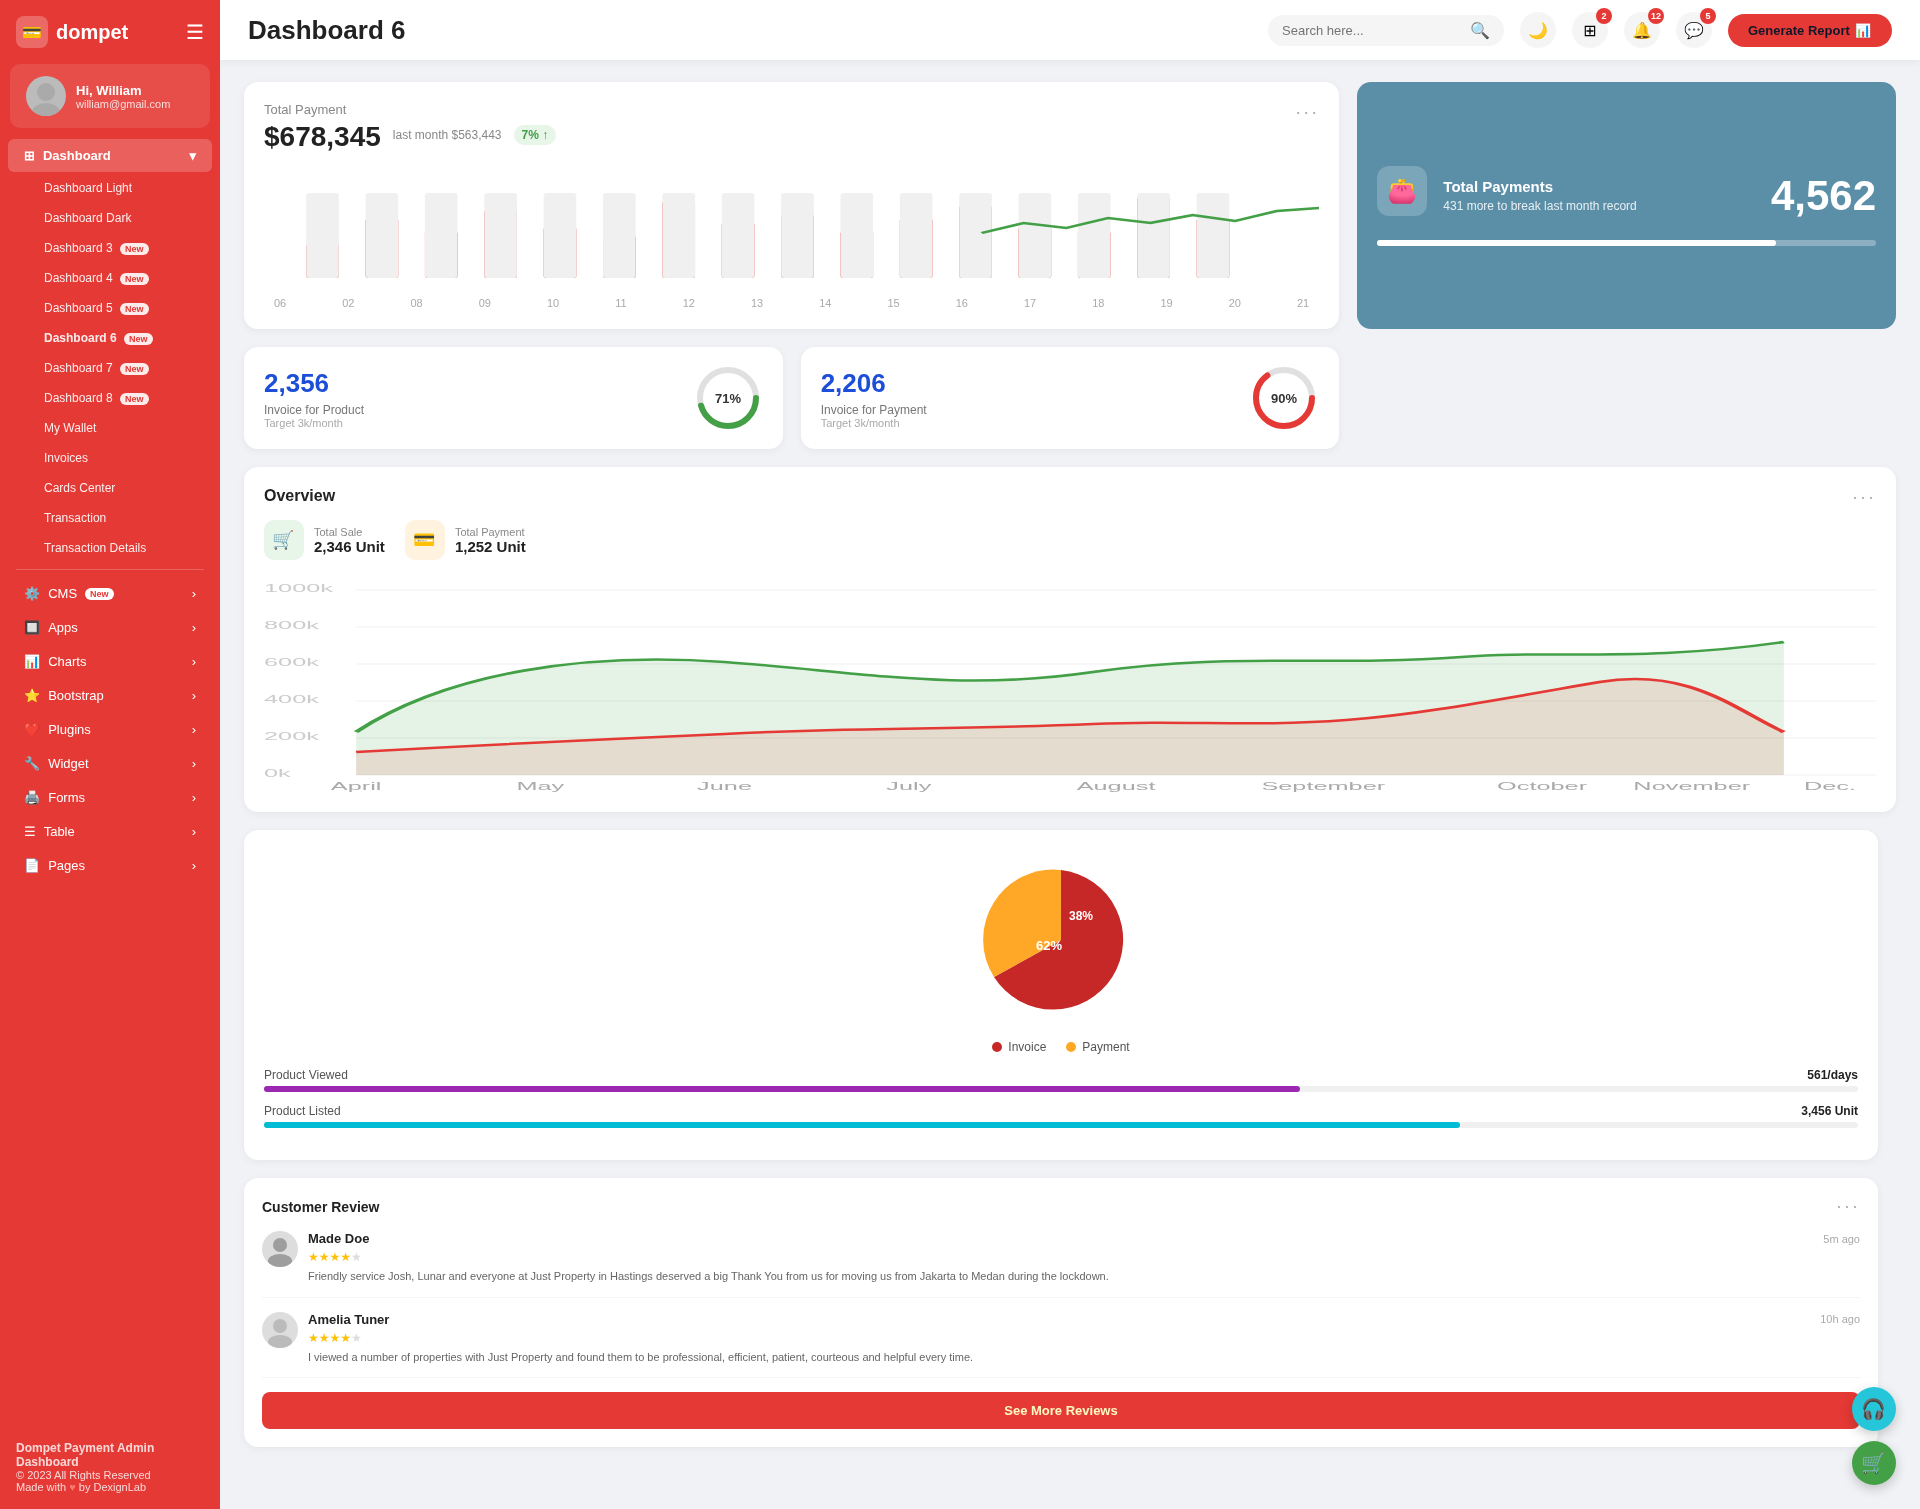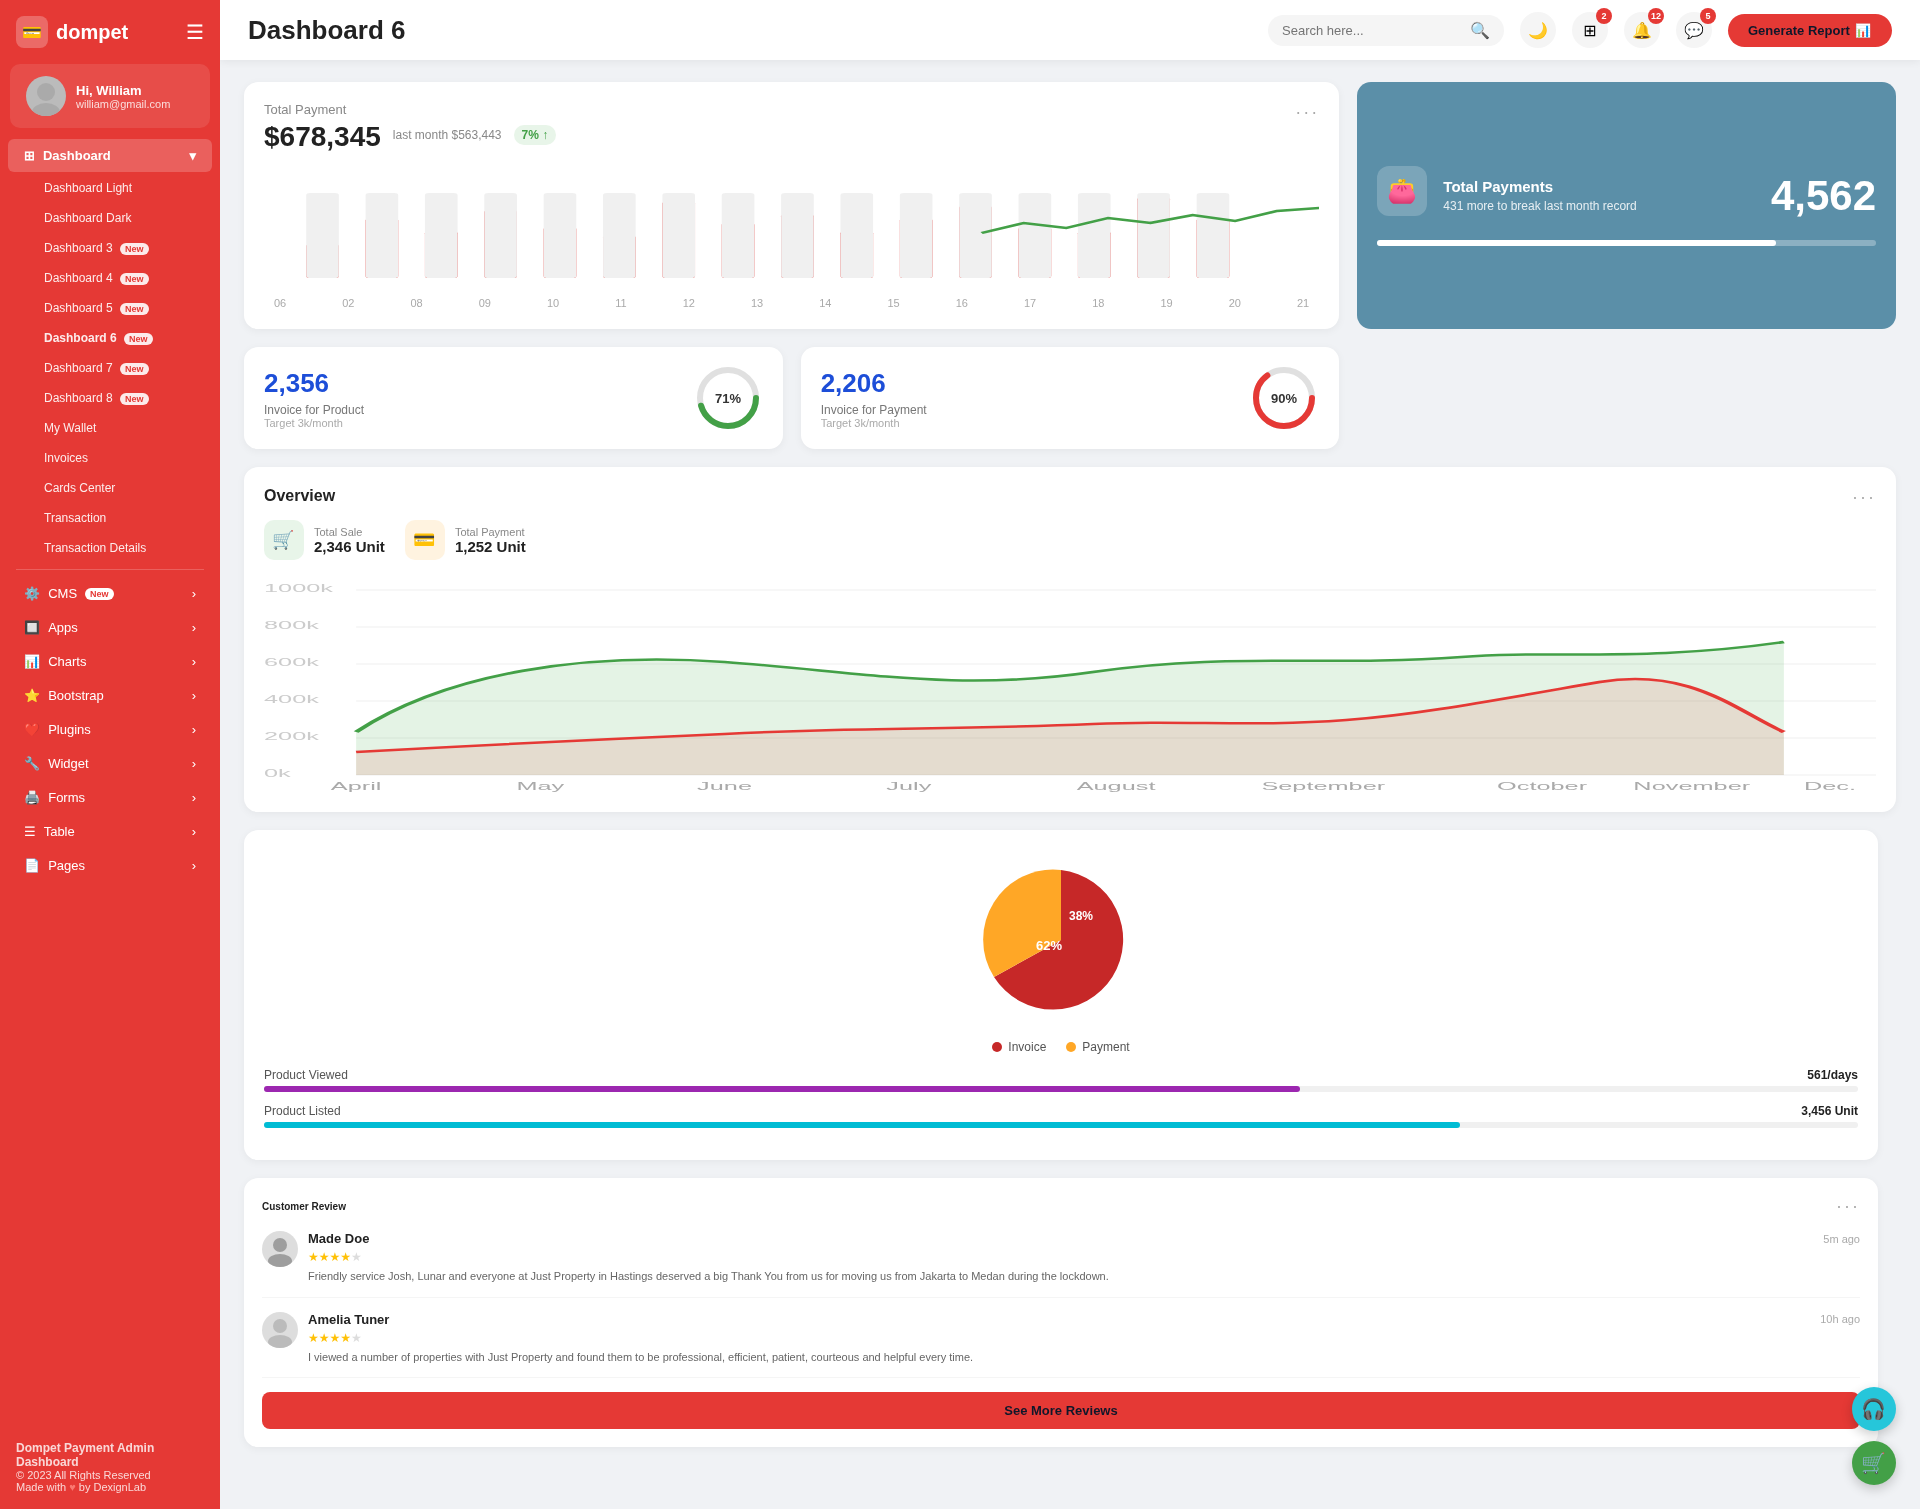--- a/index.html
+++ b/index.html
@@ -298,38 +298,38 @@
     .progress-bar-bg { height: 6px; border-radius: 3px; background: #f0f0f0; }
     .progress-bar-fill { height: 100%; border-radius: 3px; }
 
     
     .review-card {
       background: #fff;
       border-radius: 14px;
       padding: 18px;
       box-shadow: 0 2px 8px rgba(0,0,0,0.05);
     }
-    .review-title { font-size: 10px; font-weight: 700; color: #222; }
+    .review-title { font-size: 14px; font-weight: 700; color: #222; }
     .review-item { display: flex; gap: 10px; margin-top: 14px; padding-bottom: 12px; border-bottom: 1px solid #f5f5f5; }
     .review-avatar {
       width: 36px; height: 36px; border-radius: 50%; background: #ddd;
       flex-shrink: 0; overflow: hidden;
       display: flex; align-items: center; justify-content: center;
       font-size: 14px; color: #888;
     }
     .reviewer-name { font-size: 13px; font-weight: 600; color: #222; }
     .review-time { font-size: 11px; color: #aaa; }
     .review-stars { color: #ffc107; font-size: 12px; }
     .review-star-empty { color: #ddd; }
     .review-text { font-size: 11px; color: #666; line-height: 1.5; margin-top: 4px; }
     .review-header { display: flex; justify-content: space-between; align-items: center; margin-bottom: 4px; }
     .see-more-btn {
       width: 100%;
       background: #e53935;
-      color: #0f172a;
+      color: #fef9c3;
       border: none;
       border-radius: 8px;
       padding: 11px;
       font-size: 13px;
       font-weight: 600;
       cursor: pointer;
       margin-top: 14px;
     }
 
     

